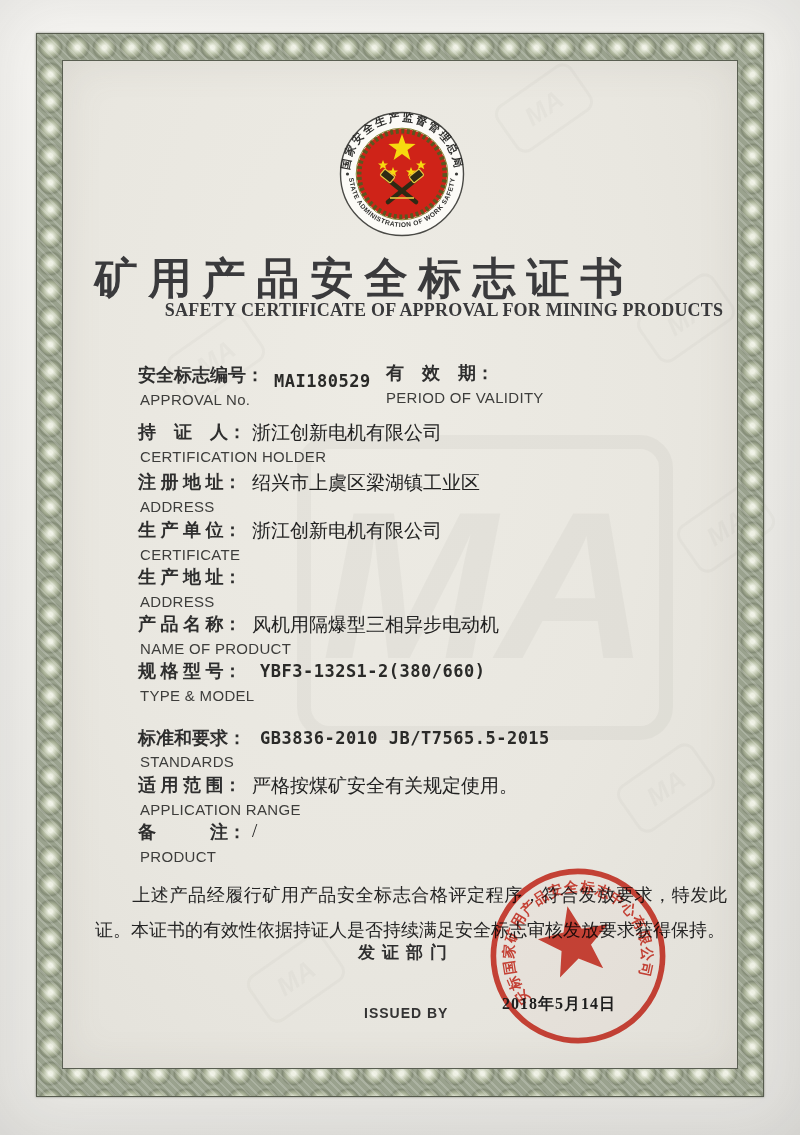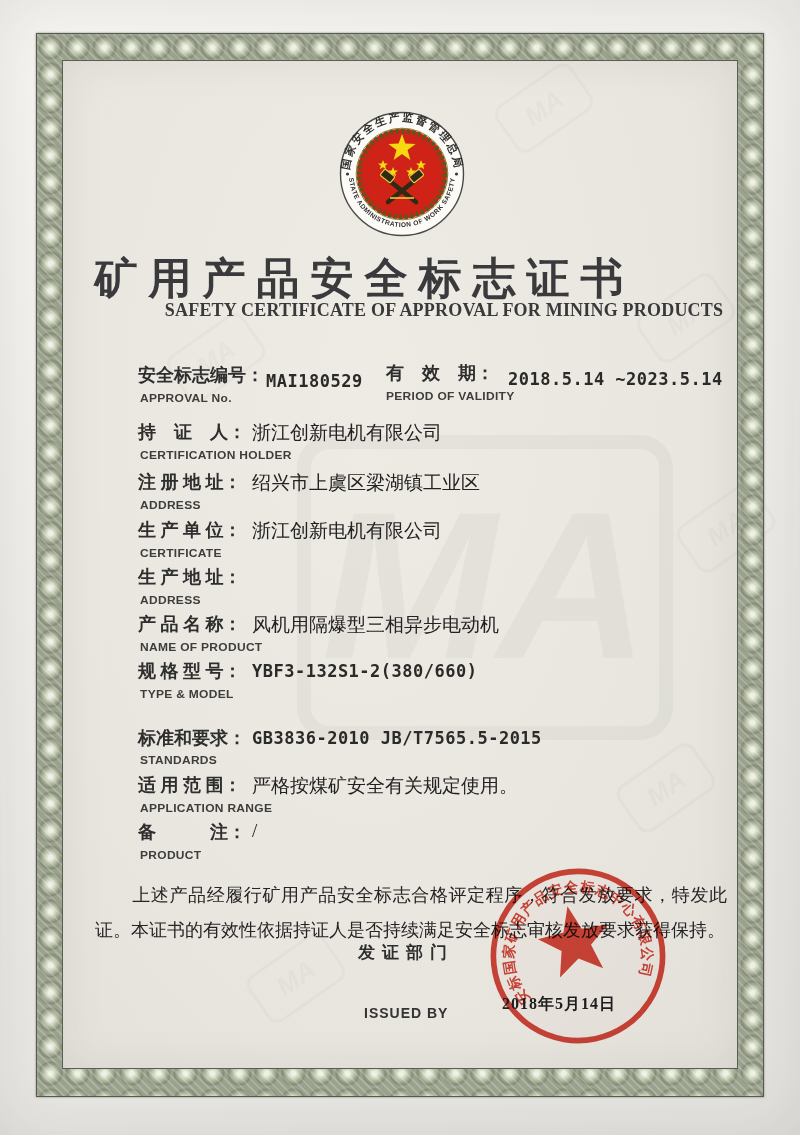--- a/index.html
+++ b/index.html
@@ -46,24 +46,24 @@
     position:absolute;left:0;top:250px;width:718px;text-align:center;
     font-size:43px;font-weight:bold;letter-spacing:11px;text-indent:11px;
     color:#3a3a3c;
   }
   .subtitle{
     position:absolute;left:0;top:300px;width:800px;text-align:center;
     font-size:18px;font-weight:bold;letter-spacing:.2px;color:#39393b;margin-left:44px;
   }
   
   .zh{position:absolute;font-size:18px;font-weight:bold;color:#2e2e2e;white-space:pre;}
-  .en{position:absolute;font-size:12px;font-weight:bold;color:#3d3d3b;letter-spacing:.3px;
+  .en{position:absolute;font-size:15px;font-weight:normal;color:#3d3d3b;letter-spacing:.3px;
       font-family:"Liberation Sans","DejaVu Sans",sans-serif;transform:scaleY(.96);text-align:right;}
   .val{position:absolute;font-size:19px;color:#222;white-space:pre;}
-  .val-mono{font-family:"DejaVu Sans Mono","Liberation Mono",monospace;font-size:17px;letter-spacing:.5px;font-weight:bold;color:#2a2a28;}
+  .val-mono{font-family:"DejaVu Sans Mono","Liberation Mono",monospace;font-size:17px;letter-spacing:.5px;font-weight:bold;color:#2a2a28;margin-left:8px;}
   .decl{
     position:absolute;left:95px;top:878px;width:632px;
     font-size:18px;line-height:35px;color:#242424;text-align:justify;
   }
   .issued-zh{position:absolute;left:358px;top:941px;font-size:17px;font-weight:bold;letter-spacing:7px;color:#2e2e2e;}
   .issued-en{position:absolute;left:364px;top:969px;font-size:14px;font-weight:bold;letter-spacing:1px;color:#333;
              font-family:"Liberation Sans","DejaVu Sans",sans-serif;margin-top:36px;}
   .seal{position:absolute;left:484px;top:862px;width:188px;height:188px;
         transform:rotate(-12deg);mix-blend-mode:multiply;opacity:.92;}
   .issue-date{position:absolute;left:502px;top:994px;font-size:16px;font-weight:bold;letter-spacing:1px;color:#1d1d1d;z-index:5;}
@@ -130,21 +130,20 @@
   </svg>
 
   <div class="title">矿用产品安全标志证书</div>
   <div class="subtitle">SAFETY CERTIFICATE OF APPROVAL FOR MINING PRODUCTS</div>
 
   <div class="zh" style="left:138px;top:363px">安全标志编号：</div>
   <div class="en" style="left:140px;top:391px">APPROVAL No.</div>
   <div class="val val-mono" style="left:266px;top:371px">MAI180529</div>
   <div class="zh" style="left:386px;top:361px">有　效　期：</div>
   <div class="en" style="left:386px;top:389px">PERIOD OF VALIDITY</div>
-  <div class="val val-mono" style="left:508px;top:369px">2018.5.14 ~2023.5.14</div>
 
   <div class="zh" style="left:138px;top:420px">持　证　人：</div>
   <div class="val" style="left:252px;top:420px">浙江创新电机有限公司</div>
   <div class="en" style="left:140px;top:448px">CERTIFICATION HOLDER</div>
 
   <div class="zh" style="left:138px;top:470px">注 册 地 址：</div>
   <div class="val" style="left:252px;top:470px">绍兴市上虞区梁湖镇工业区</div>
   <div class="en" style="left:140px;top:498px">ADDRESS</div>
 
   <div class="zh" style="left:138px;top:518px">生 产 单 位：</div>

